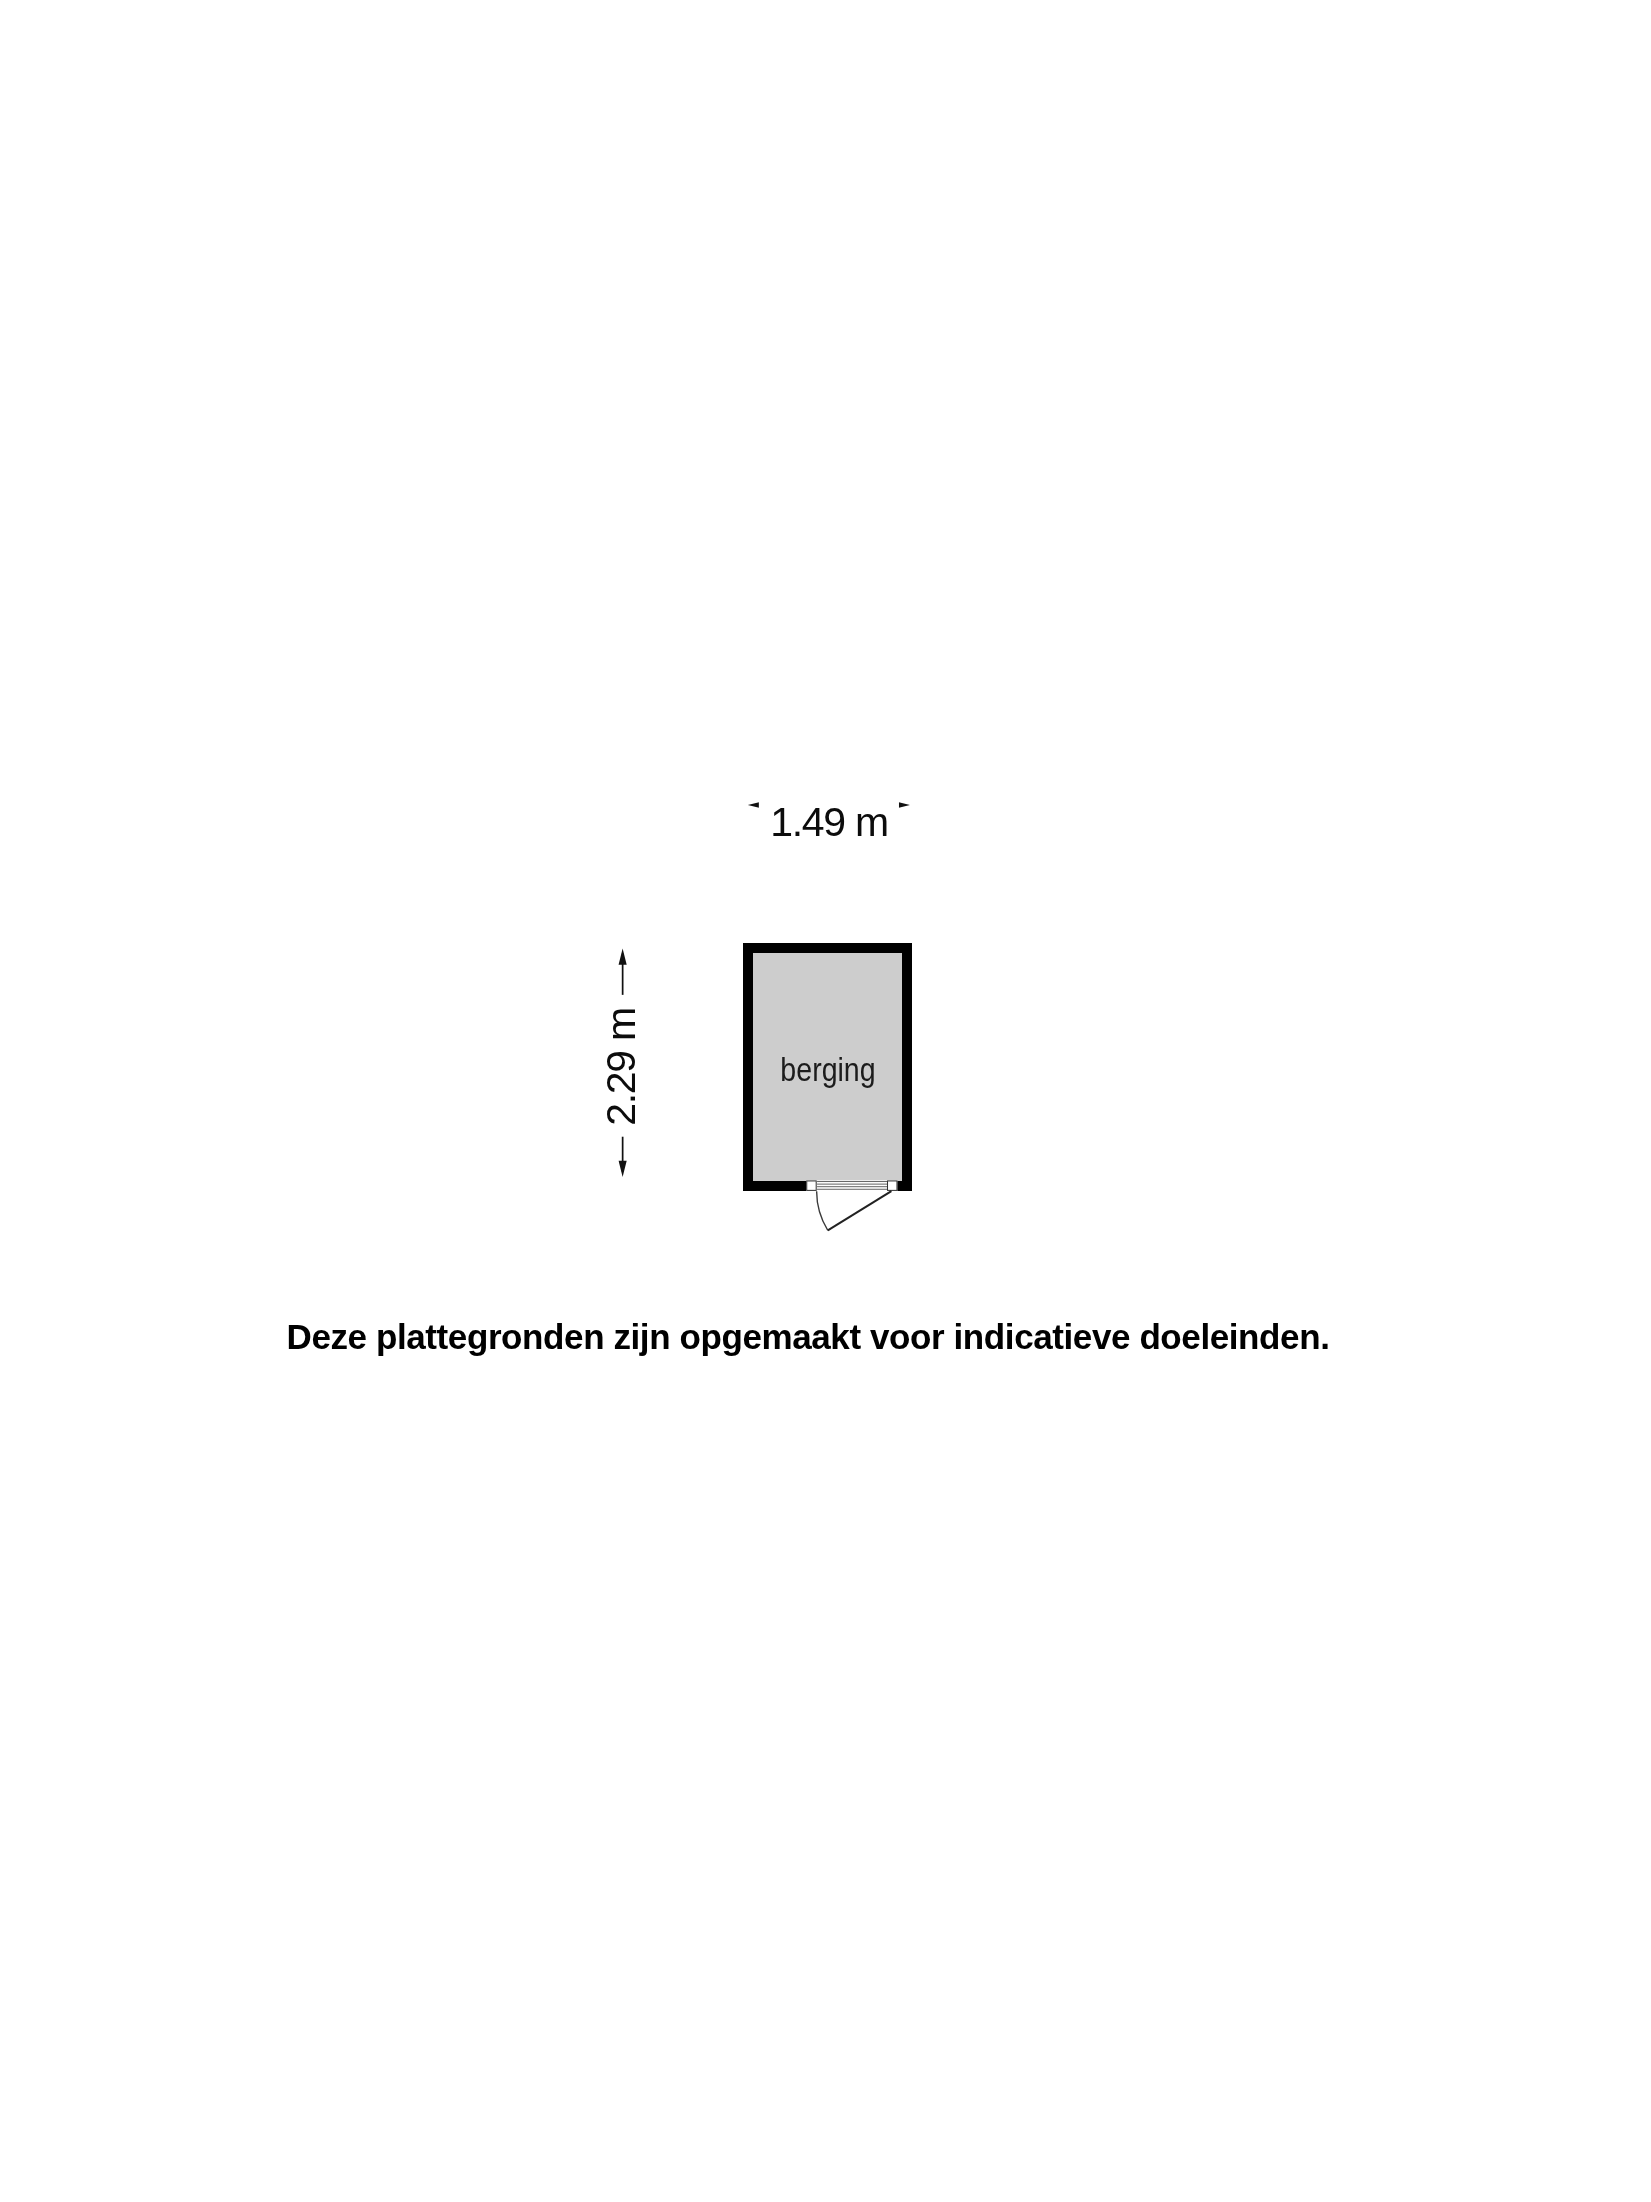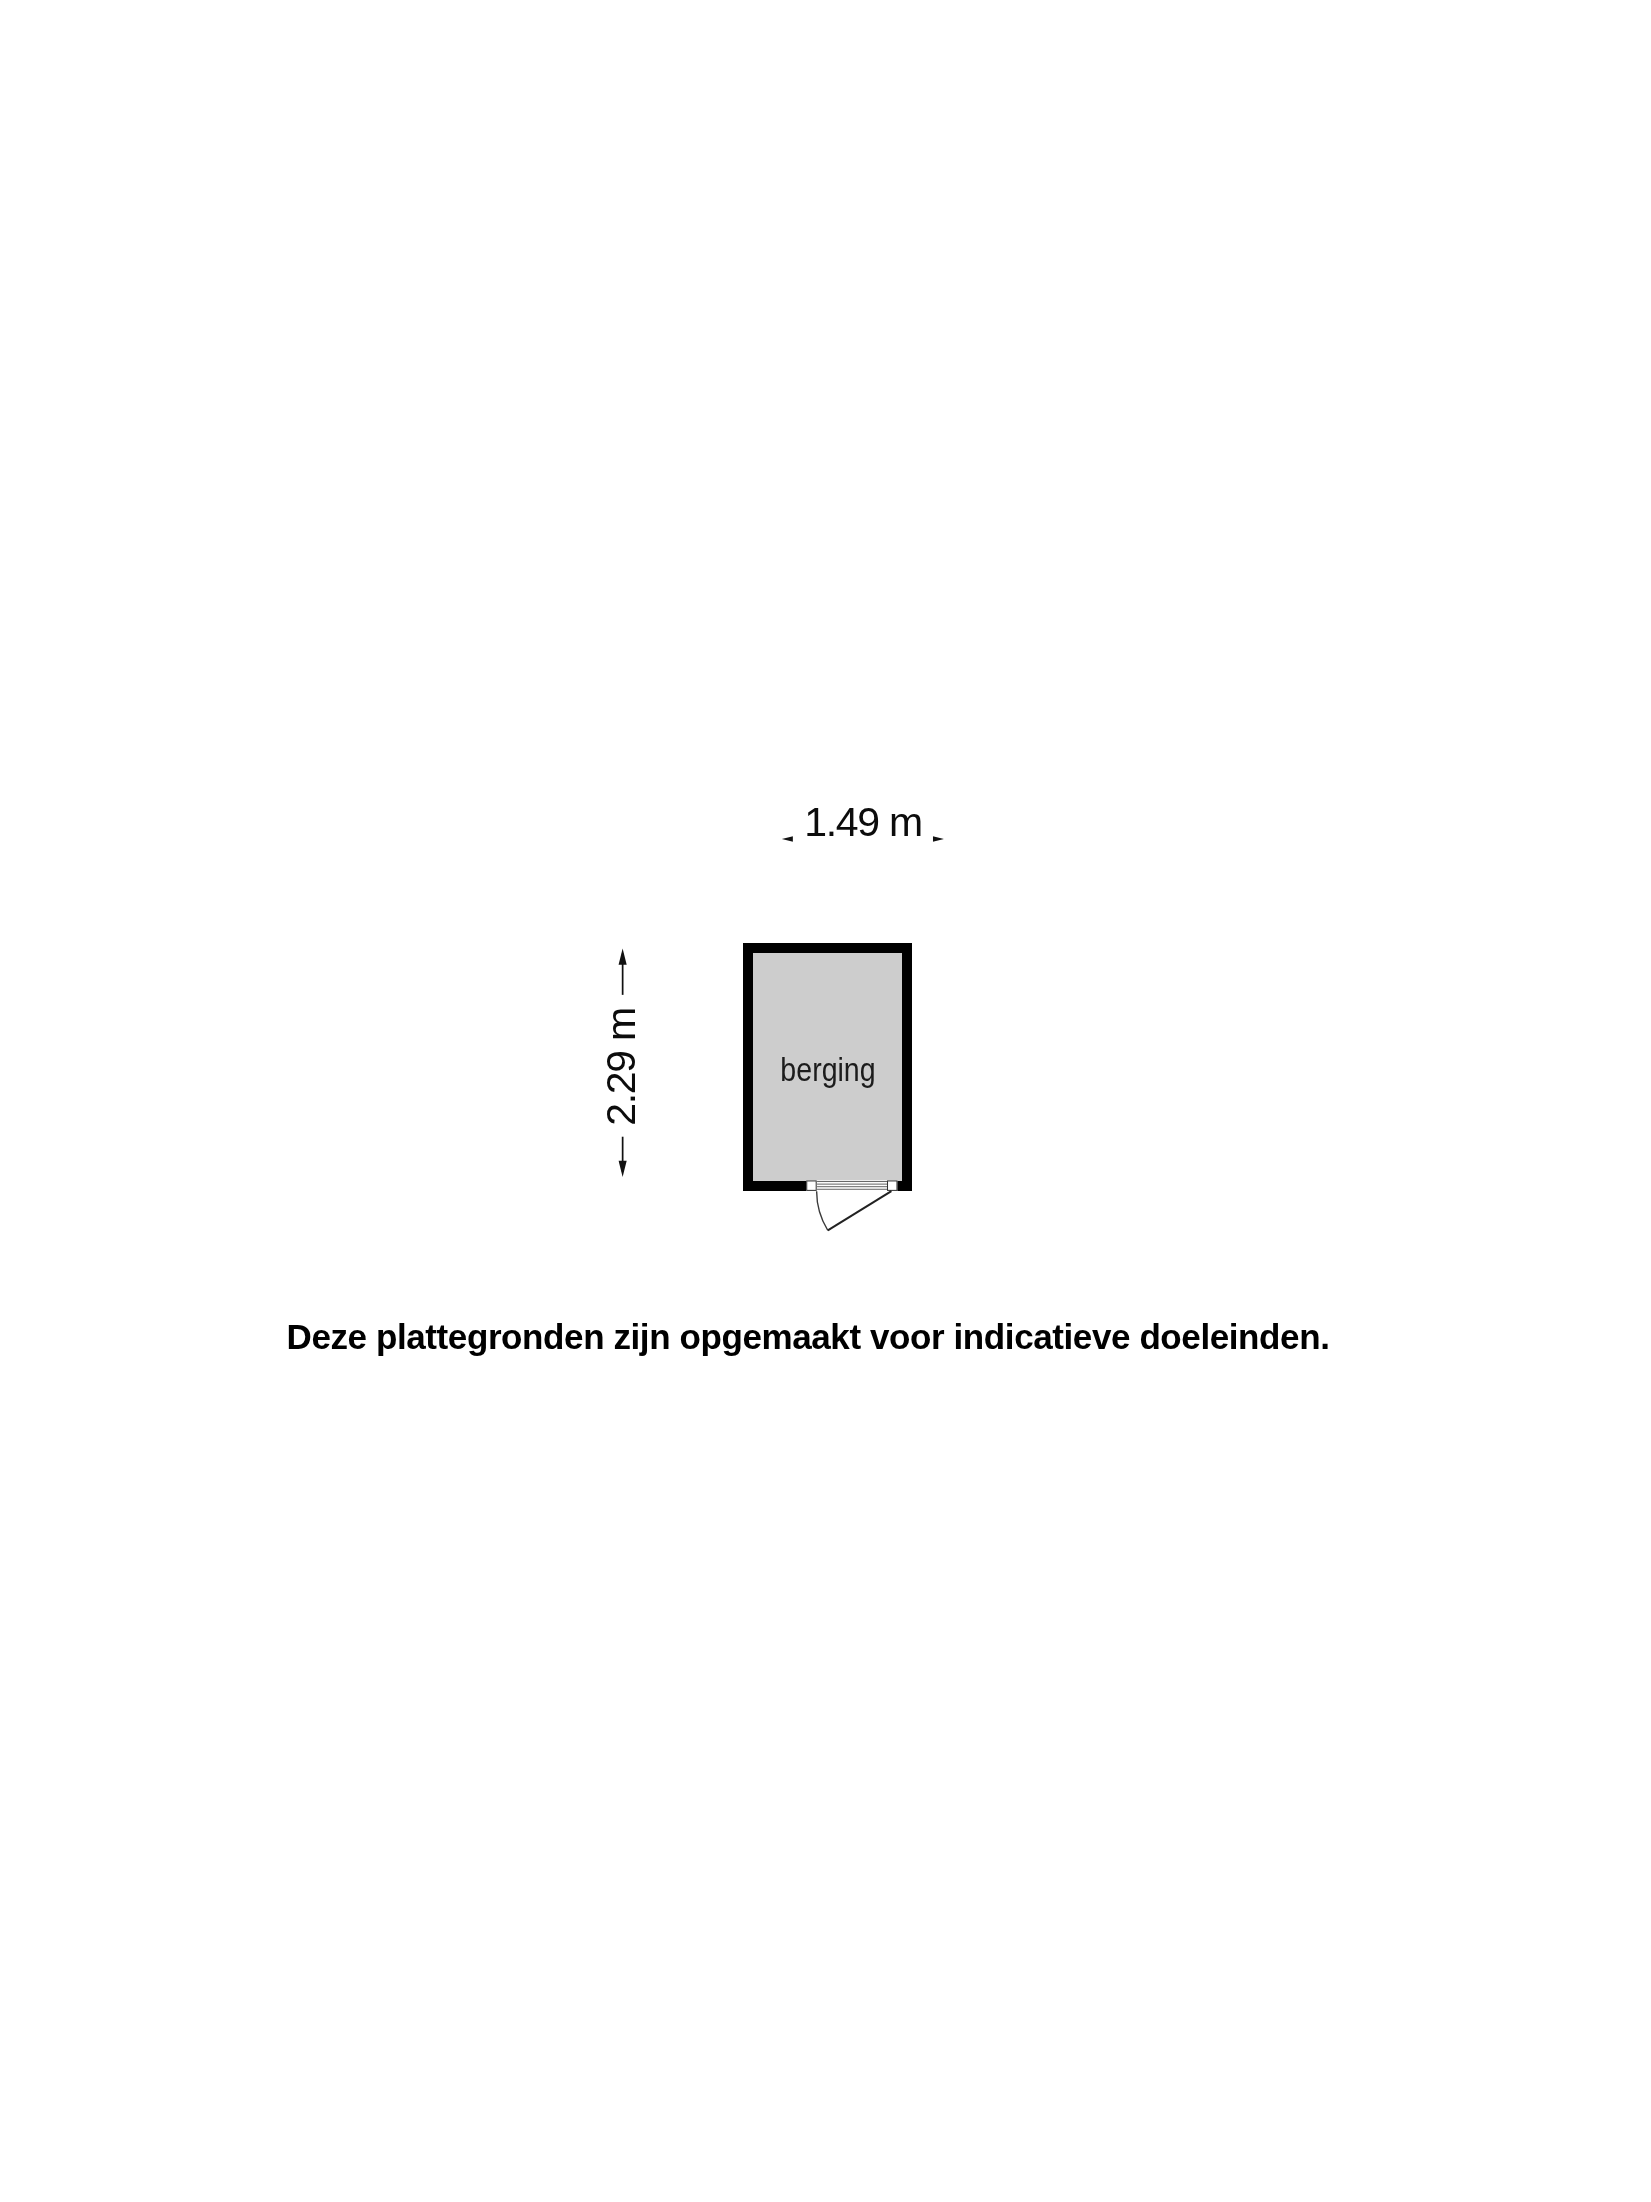--- a/index.html
+++ b/index.html
@@ -17,25 +17,25 @@
   }
   .page {
     position: absolute;
     inset: 0;
     background: #ffffff;
   }
 
   
   .dim-h {
     position: absolute;
-    left: 863px;
+    left: 829px;
     top: 822px;
     transform: translate(-50%, -50%);
     display: flex;
-    align-items: flex-end;
+    align-items: flex-start;
     gap: 11.2px;
     white-space: nowrap;
   }
   .dim-label {
     font-size: 41px;
     letter-spacing: -1.3px;
     color: #0c0c0c;
     line-height: 1;
   }
   .ah { display: block; }

